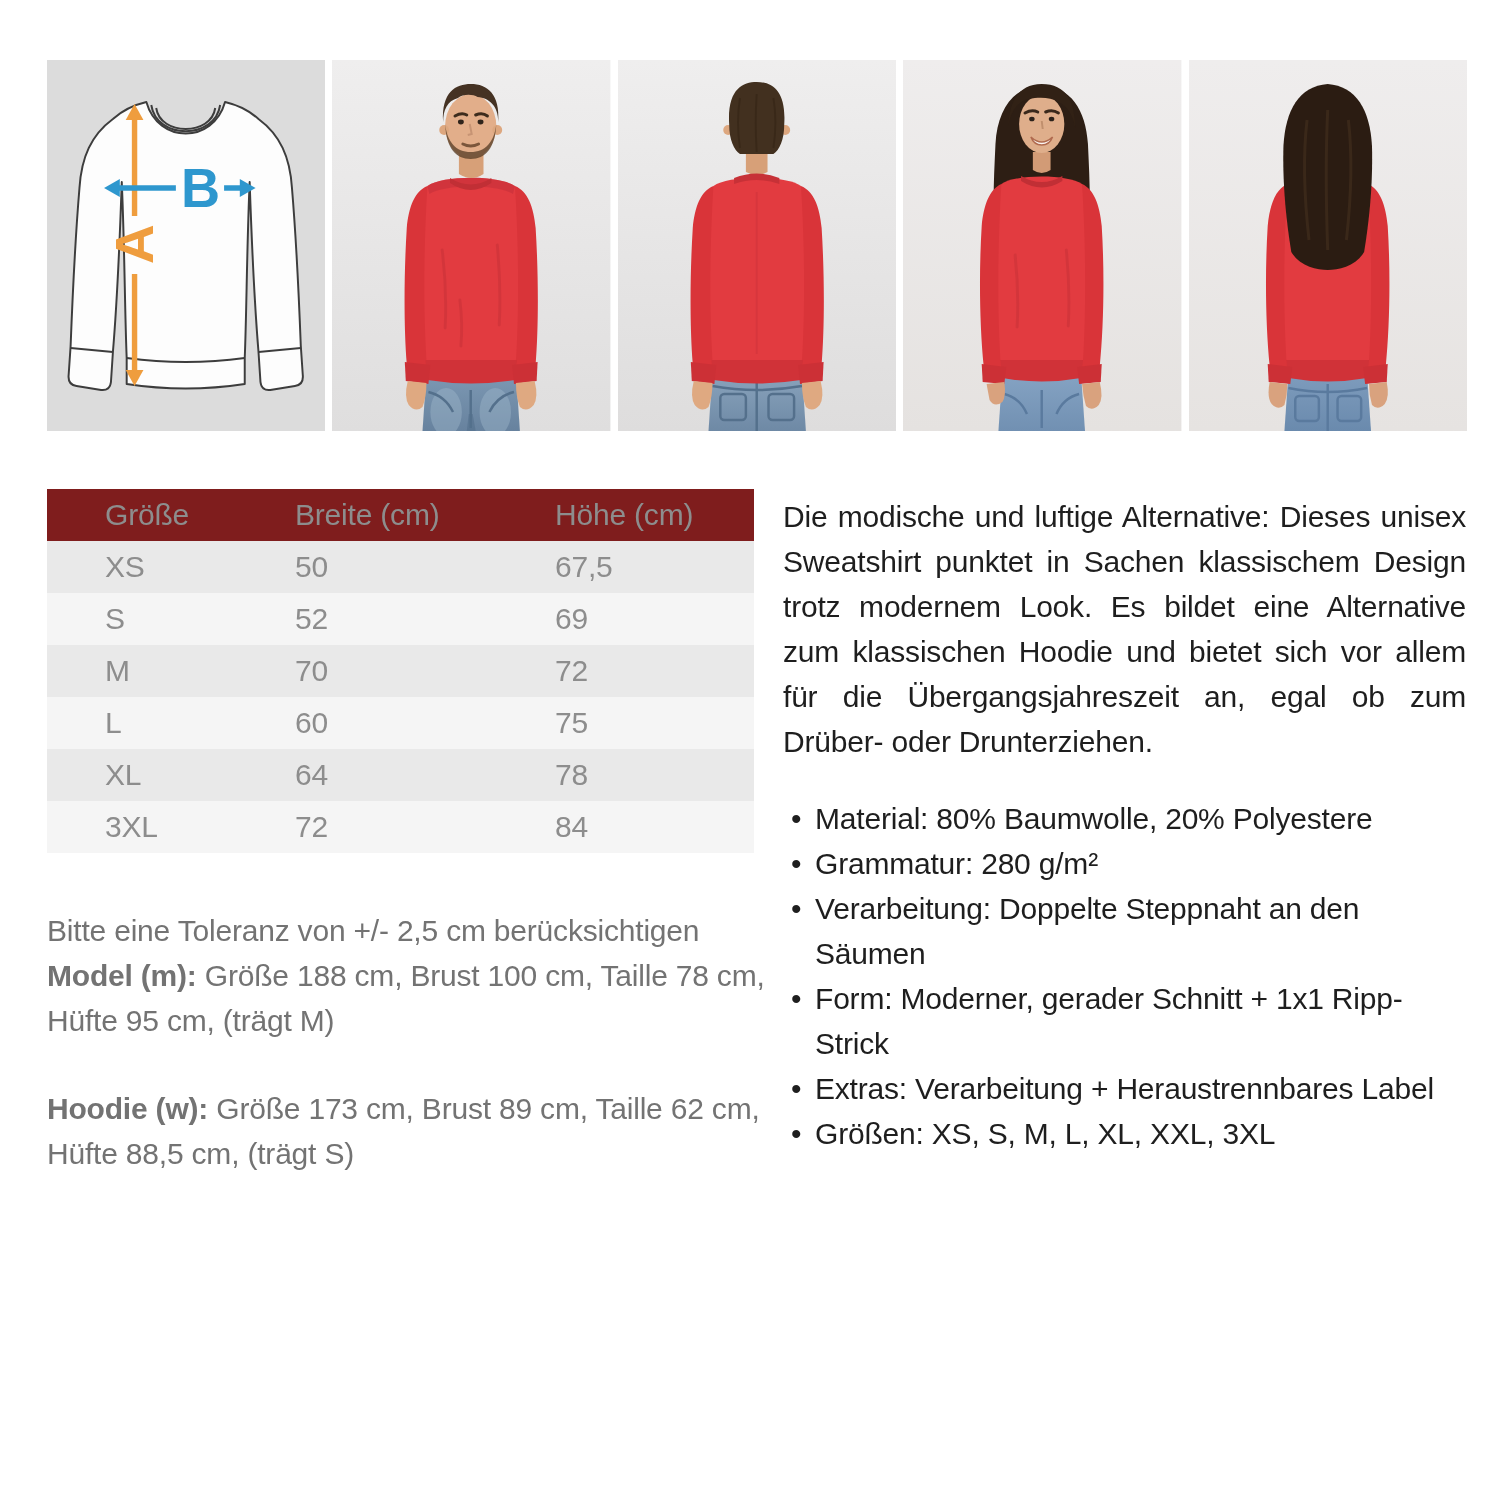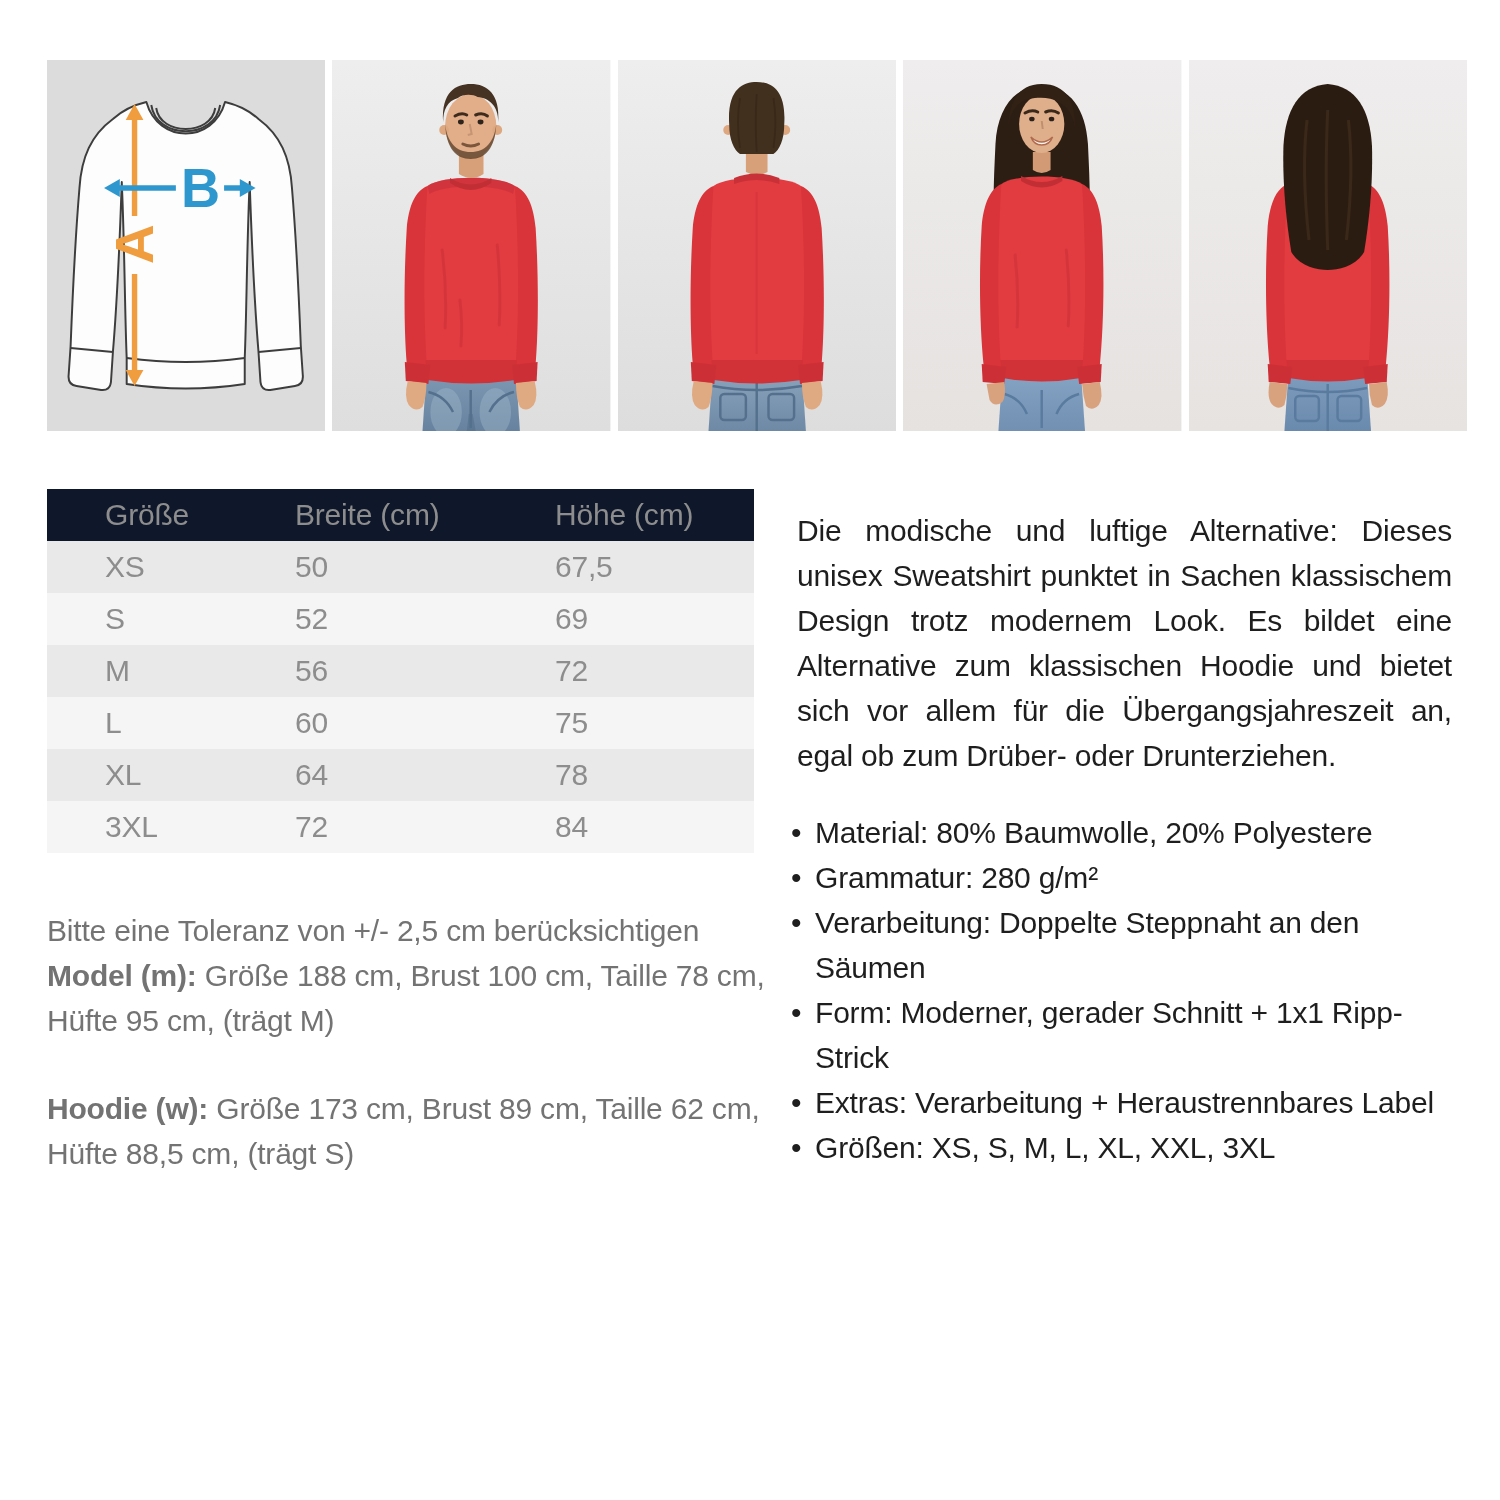--- a/index.html
+++ b/index.html
@@ -9,34 +9,34 @@
   
   .images-row{position:absolute;left:47px;top:60px;width:1420px;height:371px;display:flex;gap:7px;}
   .panel{flex:1 1 0;height:371px;position:relative;overflow:hidden;}
   .panel svg{width:100%;height:100%;display:block;}
 
   
   table.size-table{position:absolute;left:47px;top:489px;width:707px;border-collapse:collapse;table-layout:fixed;
     font-size:30px;color:#8d8d8d;letter-spacing:-0.2px;}
   .size-table th,.size-table td{font-weight:normal;text-align:left;height:52px;padding:0;vertical-align:middle;}
   .size-table .c1{padding-left:58px;}
-  .size-table thead tr{background:#0f172a;}
+  .size-table thead tr{background:#7f1d1d;}
   .size-table tbody tr:nth-child(odd){background:#e9e9e9;}
   .size-table tbody tr:nth-child(even){background:#f5f5f5;}
 
   
   .left-notes{position:absolute;left:47px;top:908px;width:722px;font-size:30px;line-height:45px;color:#737373;letter-spacing:-0.2px;}
   .left-notes p{margin:0;}
   .left-notes .model-w{margin-top:43px;}
   .left-notes strong{font-weight:bold;}
   .tolerance{white-space:nowrap;}
 
   
   .right-col{position:absolute;left:783px;top:494px;width:683px;font-size:30px;line-height:45px;color:#1e1e1e;letter-spacing:-0.2px;}
-  .right-col .intro{margin:14px;text-align:justify;}
+  .right-col .intro{margin:0;text-align:justify;}
   .right-col ul{list-style:none;margin:32px 0 16px 0;padding:0;}
   .right-col li{position:relative;padding-left:32px;}
   .right-col li::before{content:"\2022";position:absolute;left:8px;top:0;color:#1e1e1e;}
 </style>
 </head>
 <body>
 
 <div class="canvas">
 
   <div class="images-row">
@@ -286,21 +286,21 @@
         <td>50</td>
         <td>67,5</td>
       </tr>
       <tr>
         <td class="c1">S</td>
         <td>52</td>
         <td>69</td>
       </tr>
       <tr>
         <td class="c1">M</td>
-        <td>56</td>
+        <td>70</td>
         <td>72</td>
       </tr>
       <tr>
         <td class="c1">L</td>
         <td>60</td>
         <td>75</td>
       </tr>
       <tr>
         <td class="c1">XL</td>
         <td>64</td>

